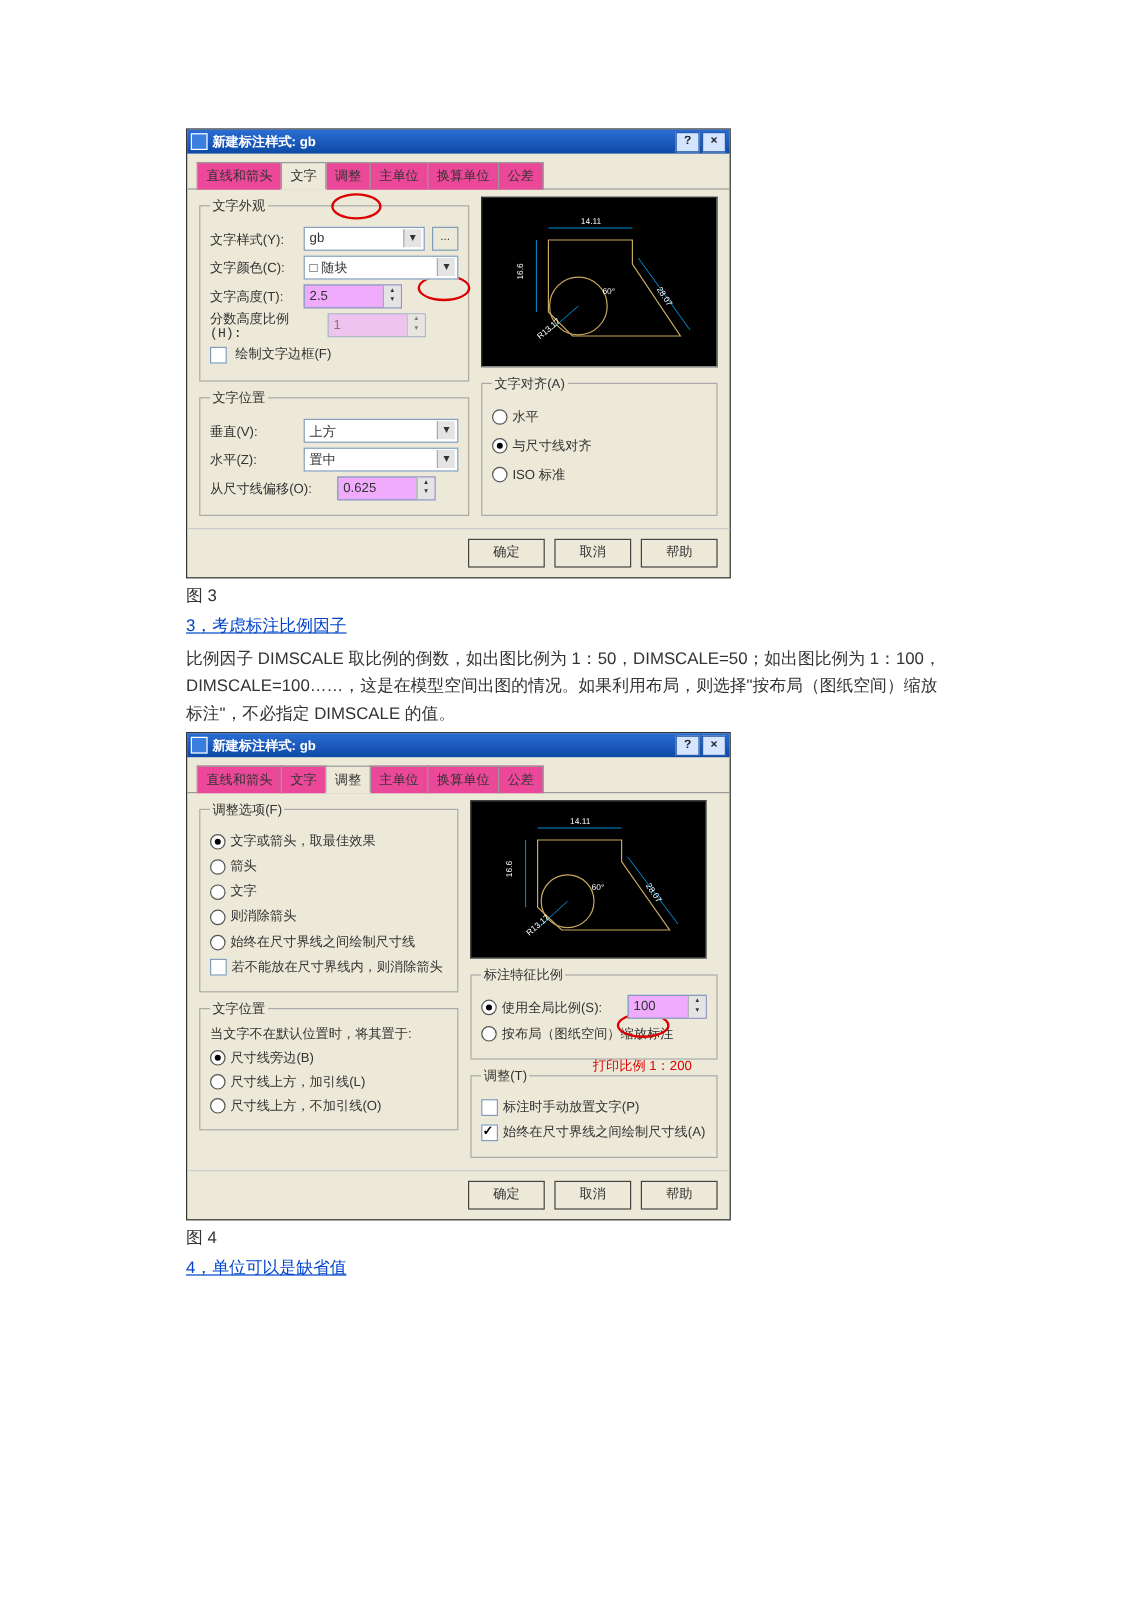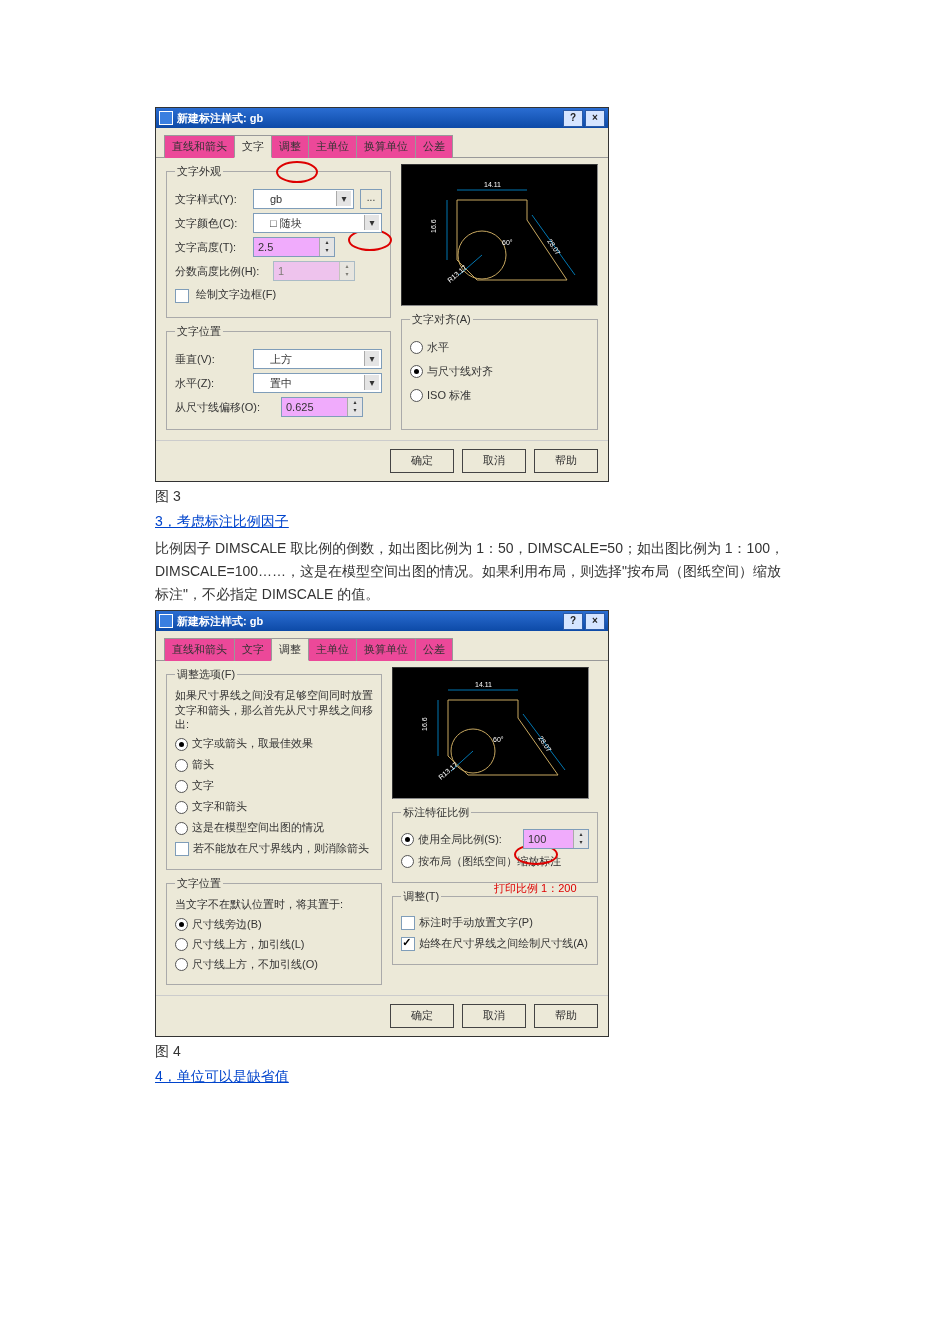--- a/index.html
+++ b/index.html
@@ -102,21 +102,21 @@
     width: 72px;
     font-size: 11px;
   }
   .combo {
     flex: 1;
     height: 18px;
     border: 1px solid #7f9db9;
     background: #fff;
     display: flex;
     align-items: center;
-    padding: 0 16px;
+    padding: 0 4px;
     font-size: 11px;
     cursor: pointer;
     position: relative;
   }
   .combo::after {
     content: "▾";
     position: absolute;
     right: 2px;
     top: 1px;
     width: 14px;
@@ -261,21 +261,21 @@
               <span>□ 随块</span>
             </div>
           </div>
           <div class="row">
             <span class="lbl">文字高度(T):</span>
             <div class="spin">
               <span>2.5</span>
             </div>
           </div>
           <div class="row">
-            <span class="lbl" style="width:92px;">分数高度比例(H):</span>
+            <span class="lbl" style="width:92px;font-family:Liberation Mono, monospace;">分数高度比例(H):</span>
             <div class="spin" style="opacity:0.6;">
               <span>1</span>
             </div>
           </div>
           <div class="row">
             <label>
               <span class="chk"></span>
               <span>绘制文字边框(F)</span>
             </label>
           </div>
@@ -364,35 +364,34 @@
       <div class="tab">文字</div>
       <div class="tab active">调整</div>
       <div class="tab">主单位</div>
       <div class="tab">换算单位</div>
       <div class="tab">公差</div>
     </div>
     <div class="dbody">
       <div class="dcol" style="flex:1.05;">
         <fieldset>
           <legend>调整选项(F)</legend>
-          <div style="font-size:11px;line-height:1.3;margin-bottom:4px;">如果尺寸界线之间没有足够空间同时放置文字和箭头，那么首先从尺寸界线之间移出:</div>
           <div class="row" style="height:17px;">
               <label><span class="rad checked"></span><span>文字或箭头，取最佳效果</span></label>
             </div>
           <div class="row" style="height:17px;">
               <label><span class="rad"></span><span>箭头</span></label>
             </div>
           <div class="row" style="height:17px;">
               <label><span class="rad"></span><span>文字</span></label>
             </div>
           <div class="row" style="height:17px;">
-              <label><span class="rad"></span><span>文字和箭头</span></label>
-            </div>
-          <div class="row" style="height:17px;">
-              <label><span class="rad"></span><span>这是在模型空间出图的情况</span></label>
+              <label><span class="rad"></span><span>则消除箭头</span></label>
+            </div>
+          <div class="row" style="height:17px;">
+              <label><span class="rad"></span><span>始终在尺寸界线之间绘制尺寸线</span></label>
             </div>
           <div class="row" style="height:17px;">
               <label><span class="chk"></span><span>若不能放在尺寸界线内，则消除箭头</span></label>
             </div>
         </fieldset>
         <fieldset>
           <legend>文字位置</legend>
           <div style="font-size:11px;margin-bottom:2px;">当文字不在默认位置时，将其置于:</div>
           <div class="row" style="height:16px;">
               <label><span class="rad checked"></span><span>尺寸线旁边(B)</span></label>

